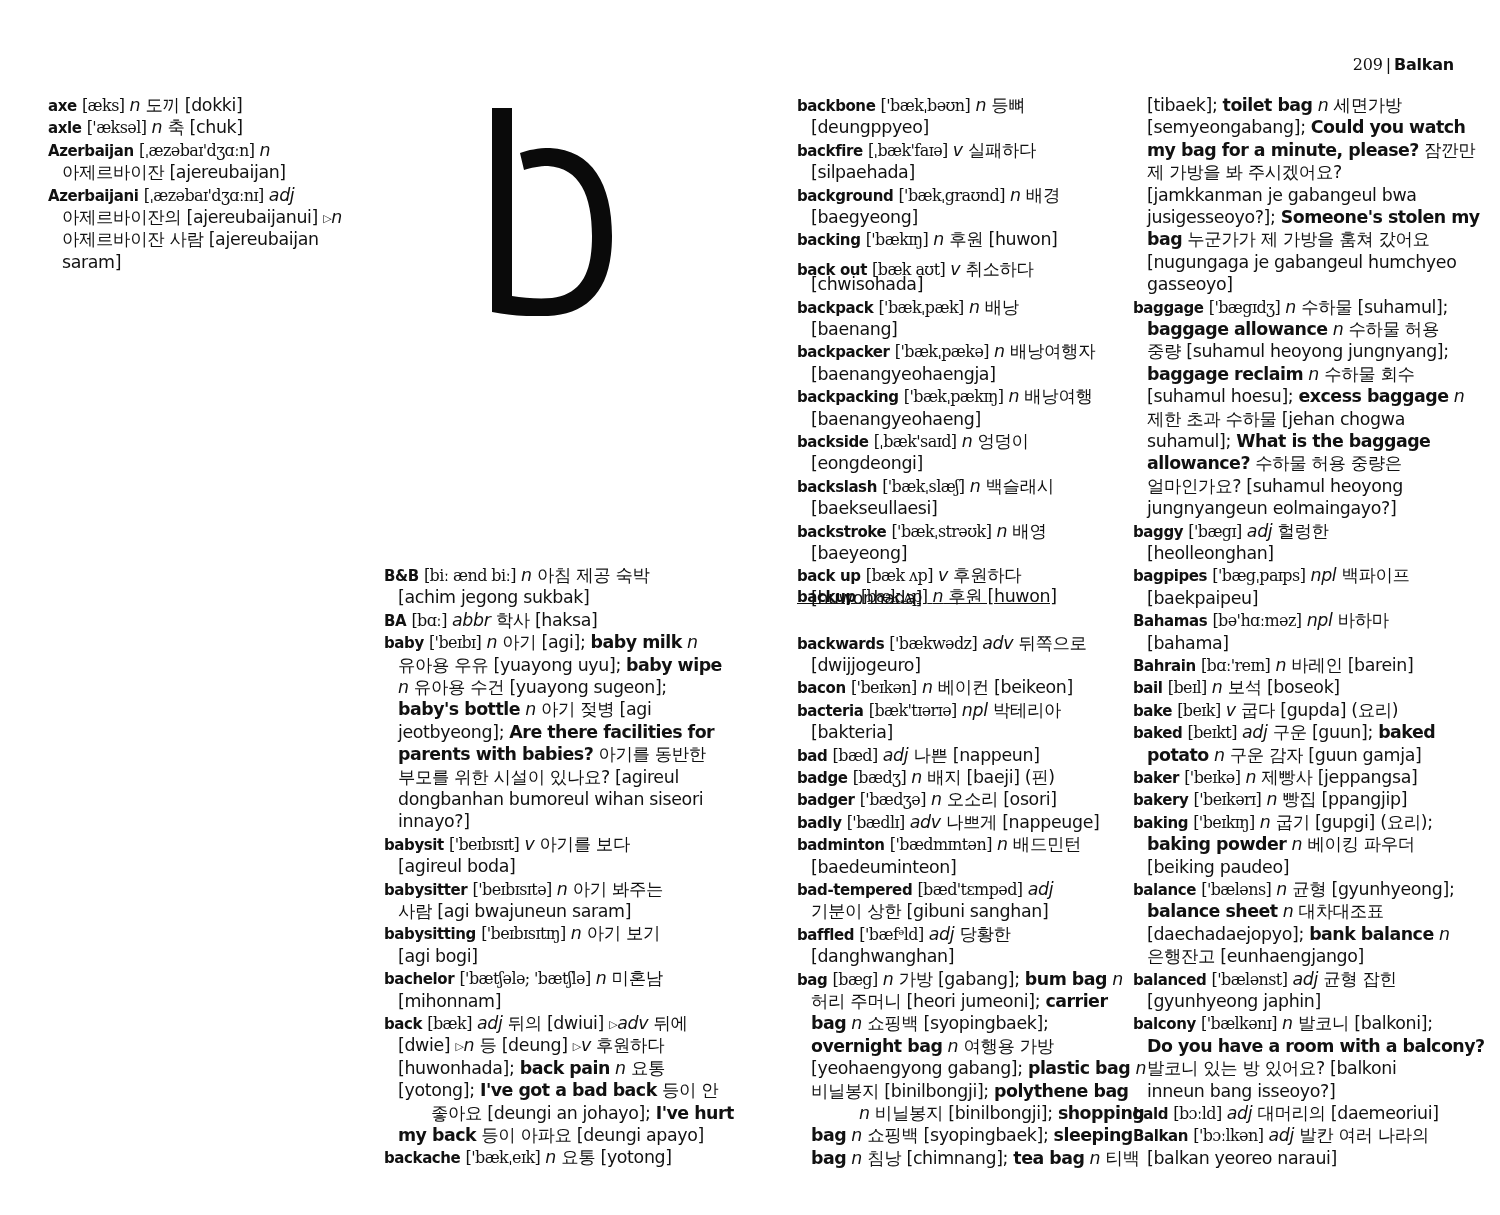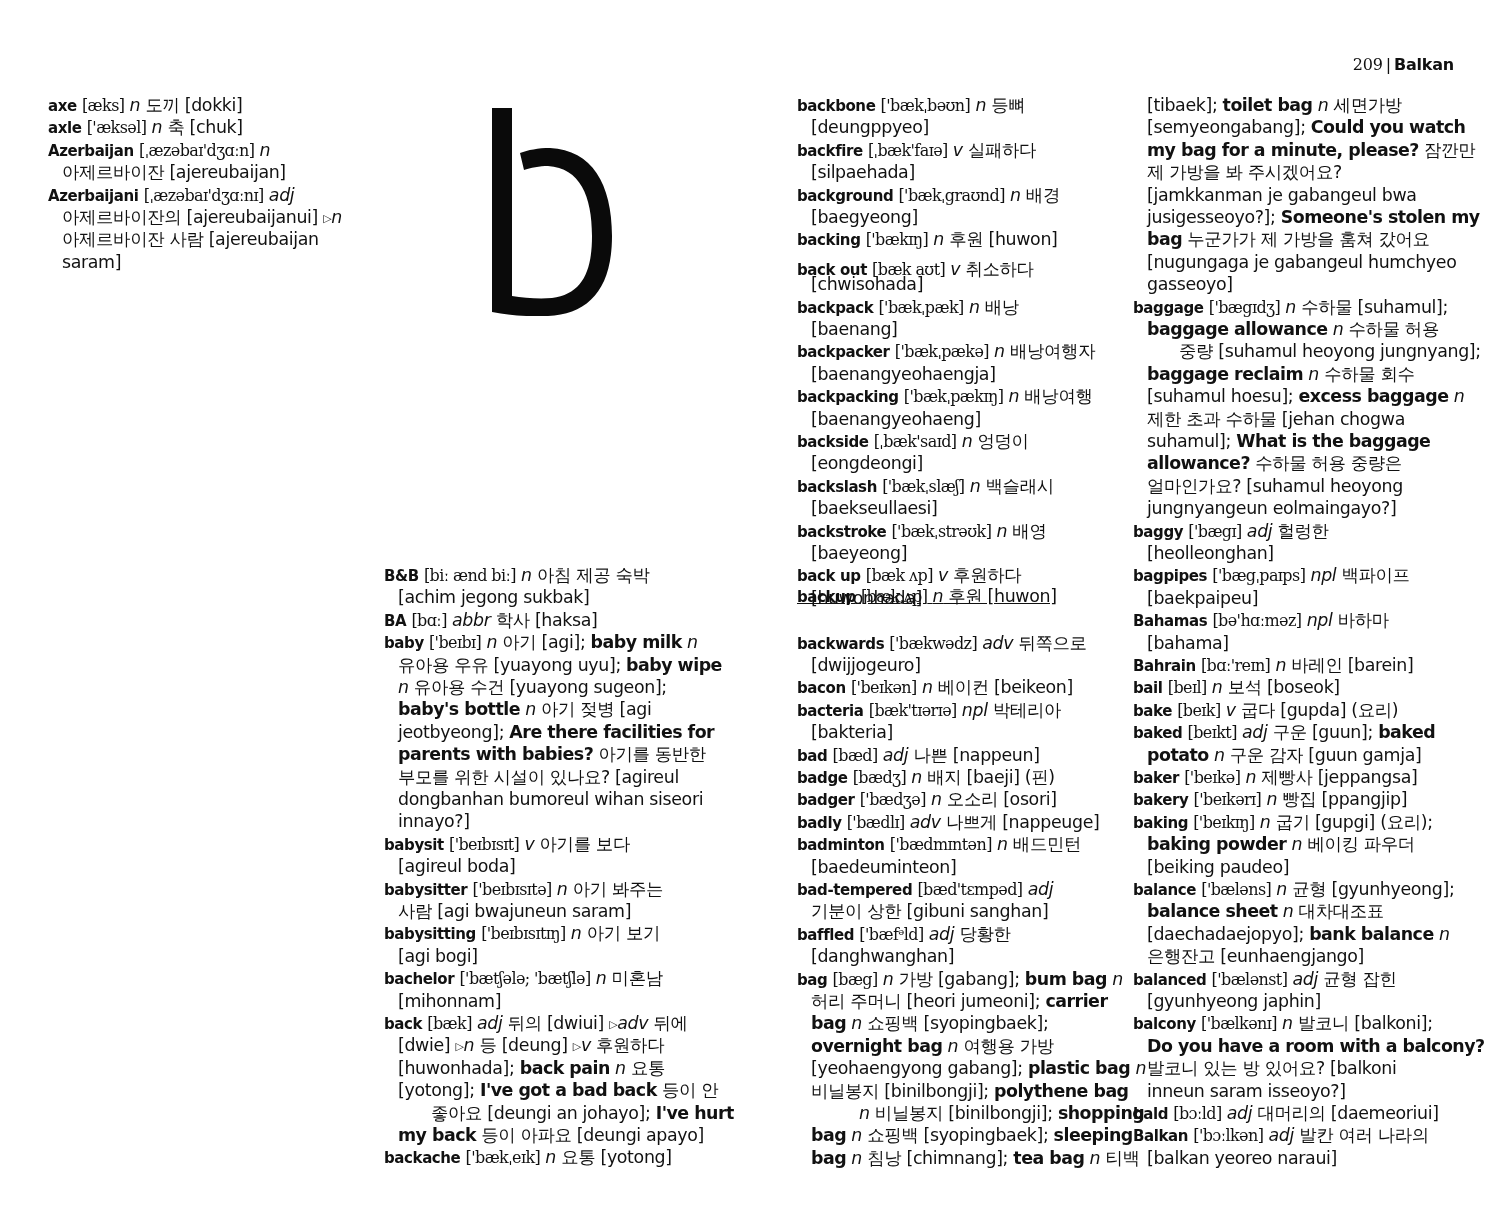--- a/index.html
+++ b/index.html
@@ -129,21 +129,21 @@
         <div class="line indent" style="top: 22.4px;"><span class="txt">[semyeongabang]; </span><span class="b">Could you watch</span></div>
         <div class="line indent" style="top: 44.8px;"><span class="b">my bag for a minute, please?</span><span class="txt"> 잠깐만</span></div>
         <div class="line indent" style="top: 67.2px;"><span class="txt">제 가방을 봐 주시겠어요?</span></div>
         <div class="line indent" style="top: 89.6px;"><span class="txt">[jamkkanman je gabangeul bwa</span></div>
         <div class="line indent" style="top: 112px;"><span class="txt">jusigesseoyo?]; </span><span class="b">Someone's stolen my</span></div>
         <div class="line indent" style="top: 134.4px;"><span class="b">bag</span><span class="txt"> 누군가가 제 가방을 훔쳐 갔어요</span></div>
         <div class="line indent" style="top: 156.8px;"><span class="txt">[nugungaga je gabangeul humchyeo</span></div>
         <div class="line indent" style="top: 179.2px;"><span class="txt">gasseoyo]</span></div>
         <div class="line" style="top: 201.6px;"><span class="hw">baggage</span><span class="txt"> </span><span class="pron">['bægɪdʒ]</span><span class="txt"> </span><span class="pos">n</span><span class="txt"> 수하물 [suhamul];</span></div>
         <div class="line indent" style="top: 224px;"><span class="b">baggage allowance</span><span class="txt"> </span><span class="pos">n</span><span class="txt"> 수하물 허용</span></div>
-        <div class="line indent" style="top: 246.4px; margin-left: 32px;"><span class="txt">중량 [suhamul heoyong jungnyang];</span></div>
+        <div class="line indent" style="top: 246.4px;"><span class="txt">중량 [suhamul heoyong jungnyang];</span></div>
         <div class="line indent" style="top: 268.8px;"><span class="b">baggage reclaim</span><span class="txt"> </span><span class="pos">n</span><span class="txt"> 수하물 회수</span></div>
         <div class="line indent" style="top: 291.2px;"><span class="txt">[suhamul hoesu]; </span><span class="b">excess baggage</span><span class="txt"> </span><span class="pos">n</span></div>
         <div class="line indent" style="top: 313.6px;"><span class="txt">제한 초과 수하물 [jehan chogwa</span></div>
         <div class="line indent" style="top: 336px;"><span class="txt">suhamul]; </span><span class="b">What is the baggage</span></div>
         <div class="line indent" style="top: 358.4px;"><span class="b">allowance?</span><span class="txt"> 수하물 허용 중량은</span></div>
         <div class="line indent" style="top: 380.8px;"><span class="txt">얼마인가요? [suhamul heoyong</span></div>
         <div class="line indent" style="top: 403.2px;"><span class="txt">jungnyangeun eolmaingayo?]</span></div>
         <div class="line" style="top: 425.6px;"><span class="hw">baggy</span><span class="txt"> </span><span class="pron">['bægɪ]</span><span class="txt"> </span><span class="pos">adj</span><span class="txt"> 헐렁한</span></div>
         <div class="line indent" style="top: 448px;"><span class="txt">[heolleonghan]</span></div>
         <div class="line" style="top: 470.4px;"><span class="hw">bagpipes</span><span class="txt"> </span><span class="pron">['bægˌpaɪps]</span><span class="txt"> </span><span class="pos">npl</span><span class="txt"> 백파이프</span></div>
@@ -162,19 +162,19 @@
         <div class="line indent" style="top: 761.6px;"><span class="txt">[beiking paudeo]</span></div>
         <div class="line" style="top: 784px;"><span class="hw">balance</span><span class="txt"> </span><span class="pron">['bæləns]</span><span class="txt"> </span><span class="pos">n</span><span class="txt"> 균형 [gyunhyeong];</span></div>
         <div class="line indent" style="top: 806.4px;"><span class="b">balance sheet</span><span class="txt"> </span><span class="pos">n</span><span class="txt"> 대차대조표</span></div>
         <div class="line indent" style="top: 828.8px;"><span class="txt">[daechadaejopyo]; </span><span class="b">bank balance</span><span class="txt"> </span><span class="pos">n</span></div>
         <div class="line indent" style="top: 851.2px;"><span class="txt">은행잔고 [eunhaengjango]</span></div>
         <div class="line" style="top: 873.6px;"><span class="hw">balanced</span><span class="txt"> </span><span class="pron">['bælənst]</span><span class="txt"> </span><span class="pos">adj</span><span class="txt"> 균형 잡힌</span></div>
         <div class="line indent" style="top: 896px;"><span class="txt">[gyunhyeong japhin]</span></div>
         <div class="line" style="top: 918.4px;"><span class="hw">balcony</span><span class="txt"> </span><span class="pron">['bælkənɪ]</span><span class="txt"> </span><span class="pos">n</span><span class="txt"> 발코니 [balkoni];</span></div>
         <div class="line indent" style="top: 940.8px;"><span class="b">Do you have a room with a balcony?</span></div>
         <div class="line indent" style="top: 963.2px;"><span class="txt">발코니 있는 방 있어요? [balkoni</span></div>
-        <div class="line indent" style="top: 985.6px;"><span class="txt">inneun saram isseoyo?]</span></div>
+        <div class="line indent" style="top: 985.6px;"><span class="txt">inneun bang isseoyo?]</span></div>
         <div class="line" style="top: 1008px;"><span class="hw">bald</span><span class="txt"> </span><span class="pron">[bɔːld]</span><span class="txt"> </span><span class="pos">adj</span><span class="txt"> 대머리의 [daemeoriui]</span></div>
         <div class="line" style="top: 1030.4px;"><span class="hw">Balkan</span><span class="txt"> </span><span class="pron">['bɔːlkən]</span><span class="txt"> </span><span class="pos">adj</span><span class="txt"> 발칸 여러 나라의</span></div>
         <div class="line indent" style="top: 1052.8px;"><span class="txt">[balkan yeoreo naraui]</span></div>
       </div>
     </div>
 </div>
 
 </body></html>

